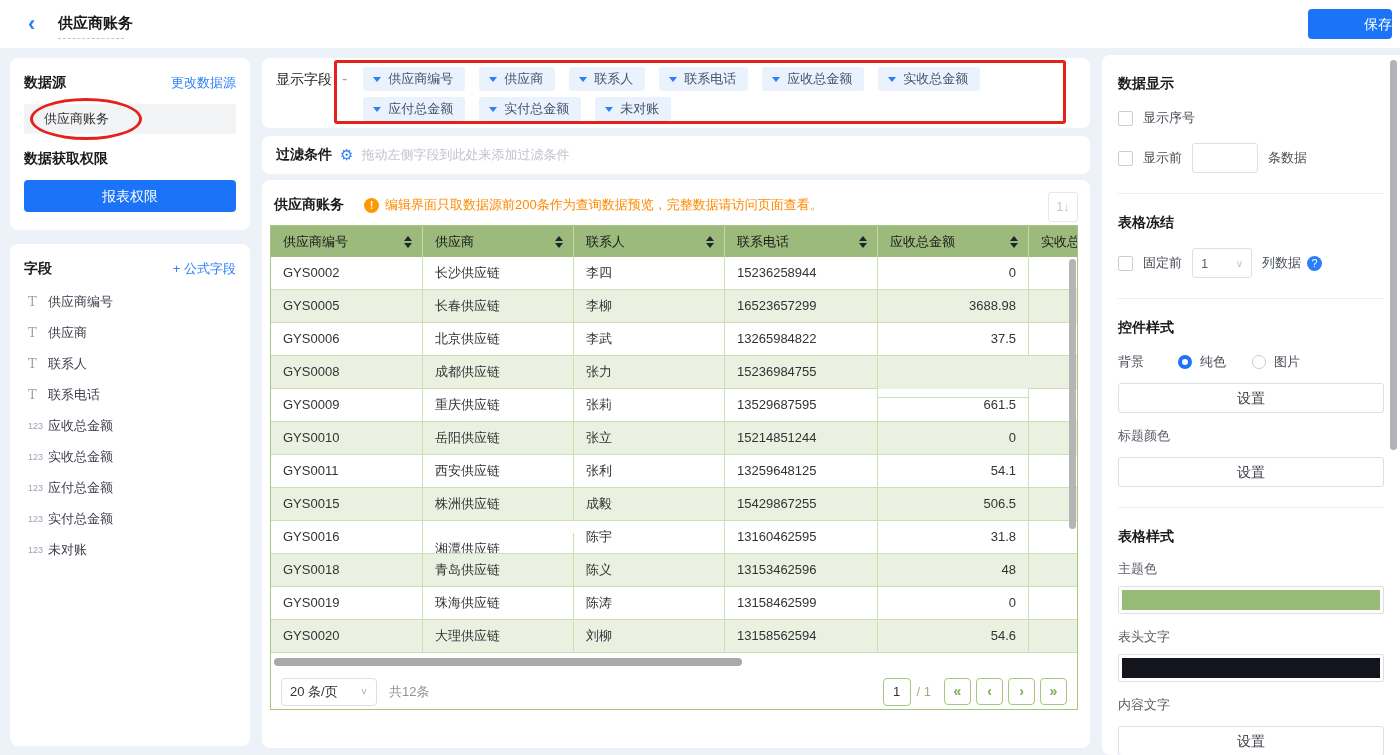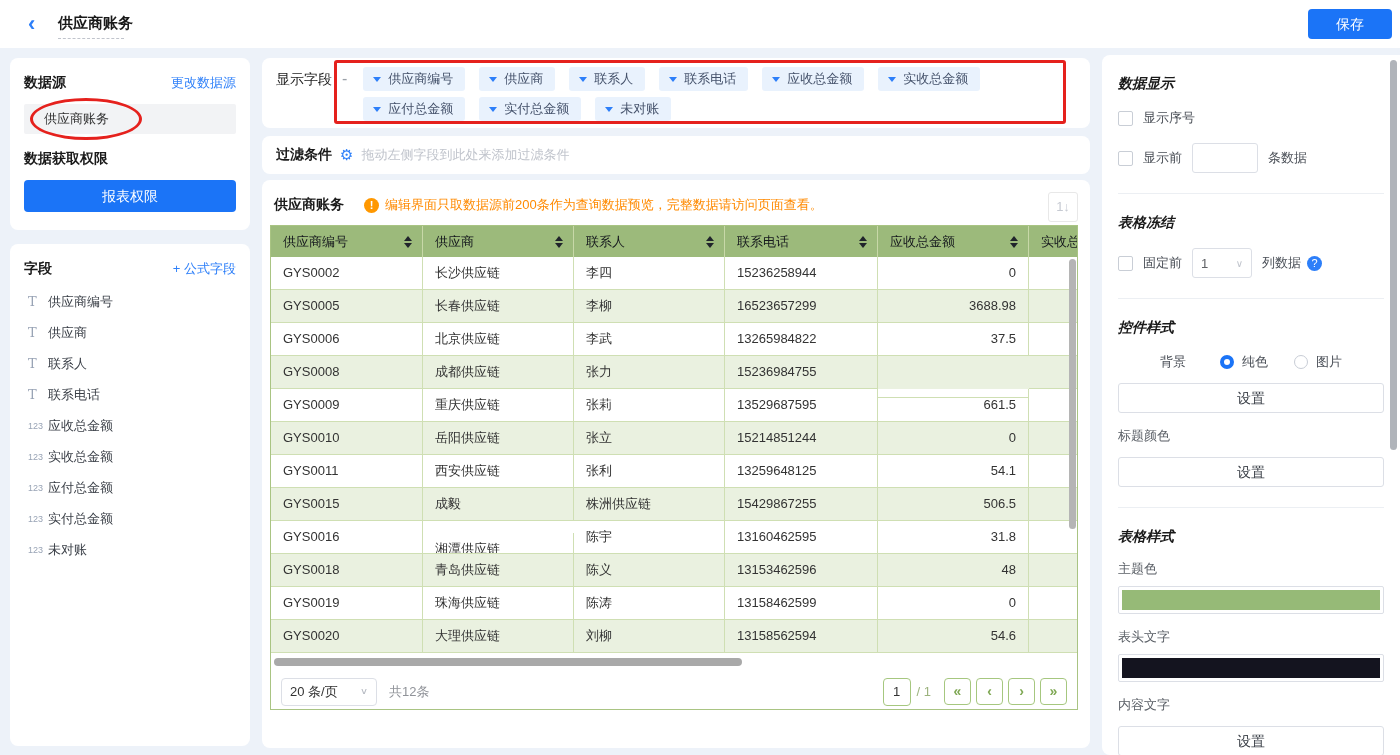--- a/index.html
+++ b/index.html
@@ -6,21 +6,21 @@
   html,body { width:1400px; height:755px; overflow:hidden;
     font-family:"Liberation Sans","DejaVu Sans",sans-serif; background:#edf2f9; }
   .card { position:absolute; background:#fff; border-radius:8px; }
 
   
   #topbar { position:absolute; left:0; top:0; width:1400px; height:48px; background:#fff; }
   #back-ico { position:absolute; left:28px; top:12px; color:#2d7ff9; font-size:22px; font-weight:bold; cursor:pointer; line-height:24px;}
   #page-title { position:absolute; left:58px; top:14px; font-size:15px; font-weight:bold; color:#1a1a1a; }
   #title-dash { position:absolute; left:58px; top:38px; width:66px; border-bottom:1px dashed #c0c4cc; }
   #save-btn { position:absolute; right:8px; top:9px; width:84px; height:30px; background:#1b74f7; color:#fff;
-    font-size:14px; border:none; border-radius:4px; text-align:center; line-height:30px; cursor:pointer; }
+    font-size:14px; border:none; border-radius:4px; text-align:right; line-height:30px; cursor:pointer; }
 
   
   #ds-card { left:10px; top:58px; width:240px; height:172px; padding:16px 14px; }
   .sec-head { display:flex; justify-content:space-between; align-items:center; }
   .sec-title { font-size:14px; font-weight:bold; color:#1a1a1a; }
   .blue-link { font-size:13px; color:#2d7ff9; cursor:pointer; }
   #ds-box { margin-top:12px; height:30px; background:#f2f3f5; border-radius:2px; font-size:13px; color:#333;
     line-height:30px; padding-left:20px; position:relative; }
   #ds-ellipse { position:absolute; left:6px; top:-6px; width:112px; height:42px; border:3px solid #e5211d;
     border-radius:50%; pointer-events:none; }
@@ -86,21 +86,21 @@
   #ptotal { font-size:13px; color:#909399; margin-left:12px; }
   #pright { margin-left:auto; display:flex; align-items:center; }
   #ppage { width:28px; height:28px; border:1px solid #a6c77f; border-radius:4px; font-size:13px; color:#333;
     text-align:center; line-height:26px; background:#fff; }
   #pslash { font-size:13px; color:#9cb37e; margin:0 8px 0 6px; }
   .nav-btn { width:27px; height:27px; border:1px solid #a6c77f; border-radius:4px; background:#fff; color:#7fa854;
     font-size:14px; font-weight:bold; text-align:center; line-height:25px; margin-left:5px; cursor:pointer; }
 
   
   #right-card { left:1102px; top:55px; width:298px; height:700px; padding:20px 16px; border-radius:8px 0 0 8px; overflow:hidden; }
-  .r-title { font-size:14px; font-weight:bold; color:#1a1a1a;font-style:italic; }
+  .r-title { font-size:14px; font-weight:bold; color:#1a1a1a; }
   .r-row { display:flex; align-items:center; margin-top:16px; }
   .cbox { width:15px; height:15px; border:1px solid #c9ced6; border-radius:2px; background:#fff; margin-right:10px; flex:none; cursor:pointer; }
   .r-label { font-size:13px; color:#4a4f57; }
   .r-input { width:66px; height:30px; border:1px solid #dcdfe6; border-radius:3px; background:#fff; margin:0 10px; }
   .r-select { width:60px; height:30px; border:1px solid #dcdfe6; border-radius:3px; background:#fff; margin:0 10px;
     display:flex; align-items:center; justify-content:space-between; padding:0 8px; font-size:13px; color:#606266; cursor:pointer; }
   .r-select .chev { color:#c0c4cc; font-size:10px; }
   .divider { border-top:1px solid #eceff3; margin:20px 0; }
   .radio-on { width:14px; height:14px; border:4px solid #1b74f7; border-radius:50%; background:#fff; margin-right:8px; cursor:pointer; }
   .radio-off { width:14px; height:14px; border:1px solid #c8cdd6; border-radius:50%; background:#fff; margin-right:8px; cursor:pointer; }
@@ -334,22 +334,22 @@
         <div class="grow">
           <div class="td" style="width: 152px;">GYS0011</div>
           <div class="td" style="width: 151px;">西安供应链</div>
           <div class="td" style="width: 151px;">张利</div>
           <div class="td" style="width: 153px;">13259648125</div>
           <div class="td num" style="width: 151px;">54.1</div>
           <div class="td num" style="width: 151px;"></div>
         </div>
         <div class="grow alt">
           <div class="td" style="width: 152px;">GYS0015</div>
+          <div class="td" style="width: 151px;">株洲供应链</div>
           <div class="td" style="width: 151px;">成毅</div>
-          <div class="td" style="width: 151px;">株洲供应链</div>
           <div class="td" style="width: 153px;">15429867255</div>
           <div class="td num" style="width: 151px;">506.5</div>
           <div class="td num" style="width: 151px;"></div>
         </div>
         <div class="grow">
           <div class="td" style="width: 152px;">GYS0016</div>
           <div class="td" style="width: 151px; margin-top: 12px;">湘潭供应链</div>
           <div class="td" style="width: 151px;">陈宇</div>
           <div class="td" style="width: 153px;">13160462595</div>
           <div class="td num" style="width: 151px;">31.8</div>
@@ -426,21 +426,21 @@
       <span class="chev">∨</span>
     </span>
     <span class="r-label">列数据</span>
     <span id="help-ico">?</span>
   </div>
 
   <div class="divider"></div>
 
   <div class="r-title">控件样式</div>
   <div class="r-row">
-    <span class="r-label" style="width:60px;margin-left:42px;">背景</span>
+    <span class="r-label" style="width:60px;">背景</span>
     <span class="radio-on"></span>
     <span class="r-label" style="margin-right:26px;">纯色</span>
     <span class="radio-off"></span>
     <span class="r-label">图片</span>
   </div>
   <button class="set-btn">设置</button>
   <div class="sub-label">标题颜色</div>
   <button class="set-btn">设置</button>
 
   <div class="divider"></div>

